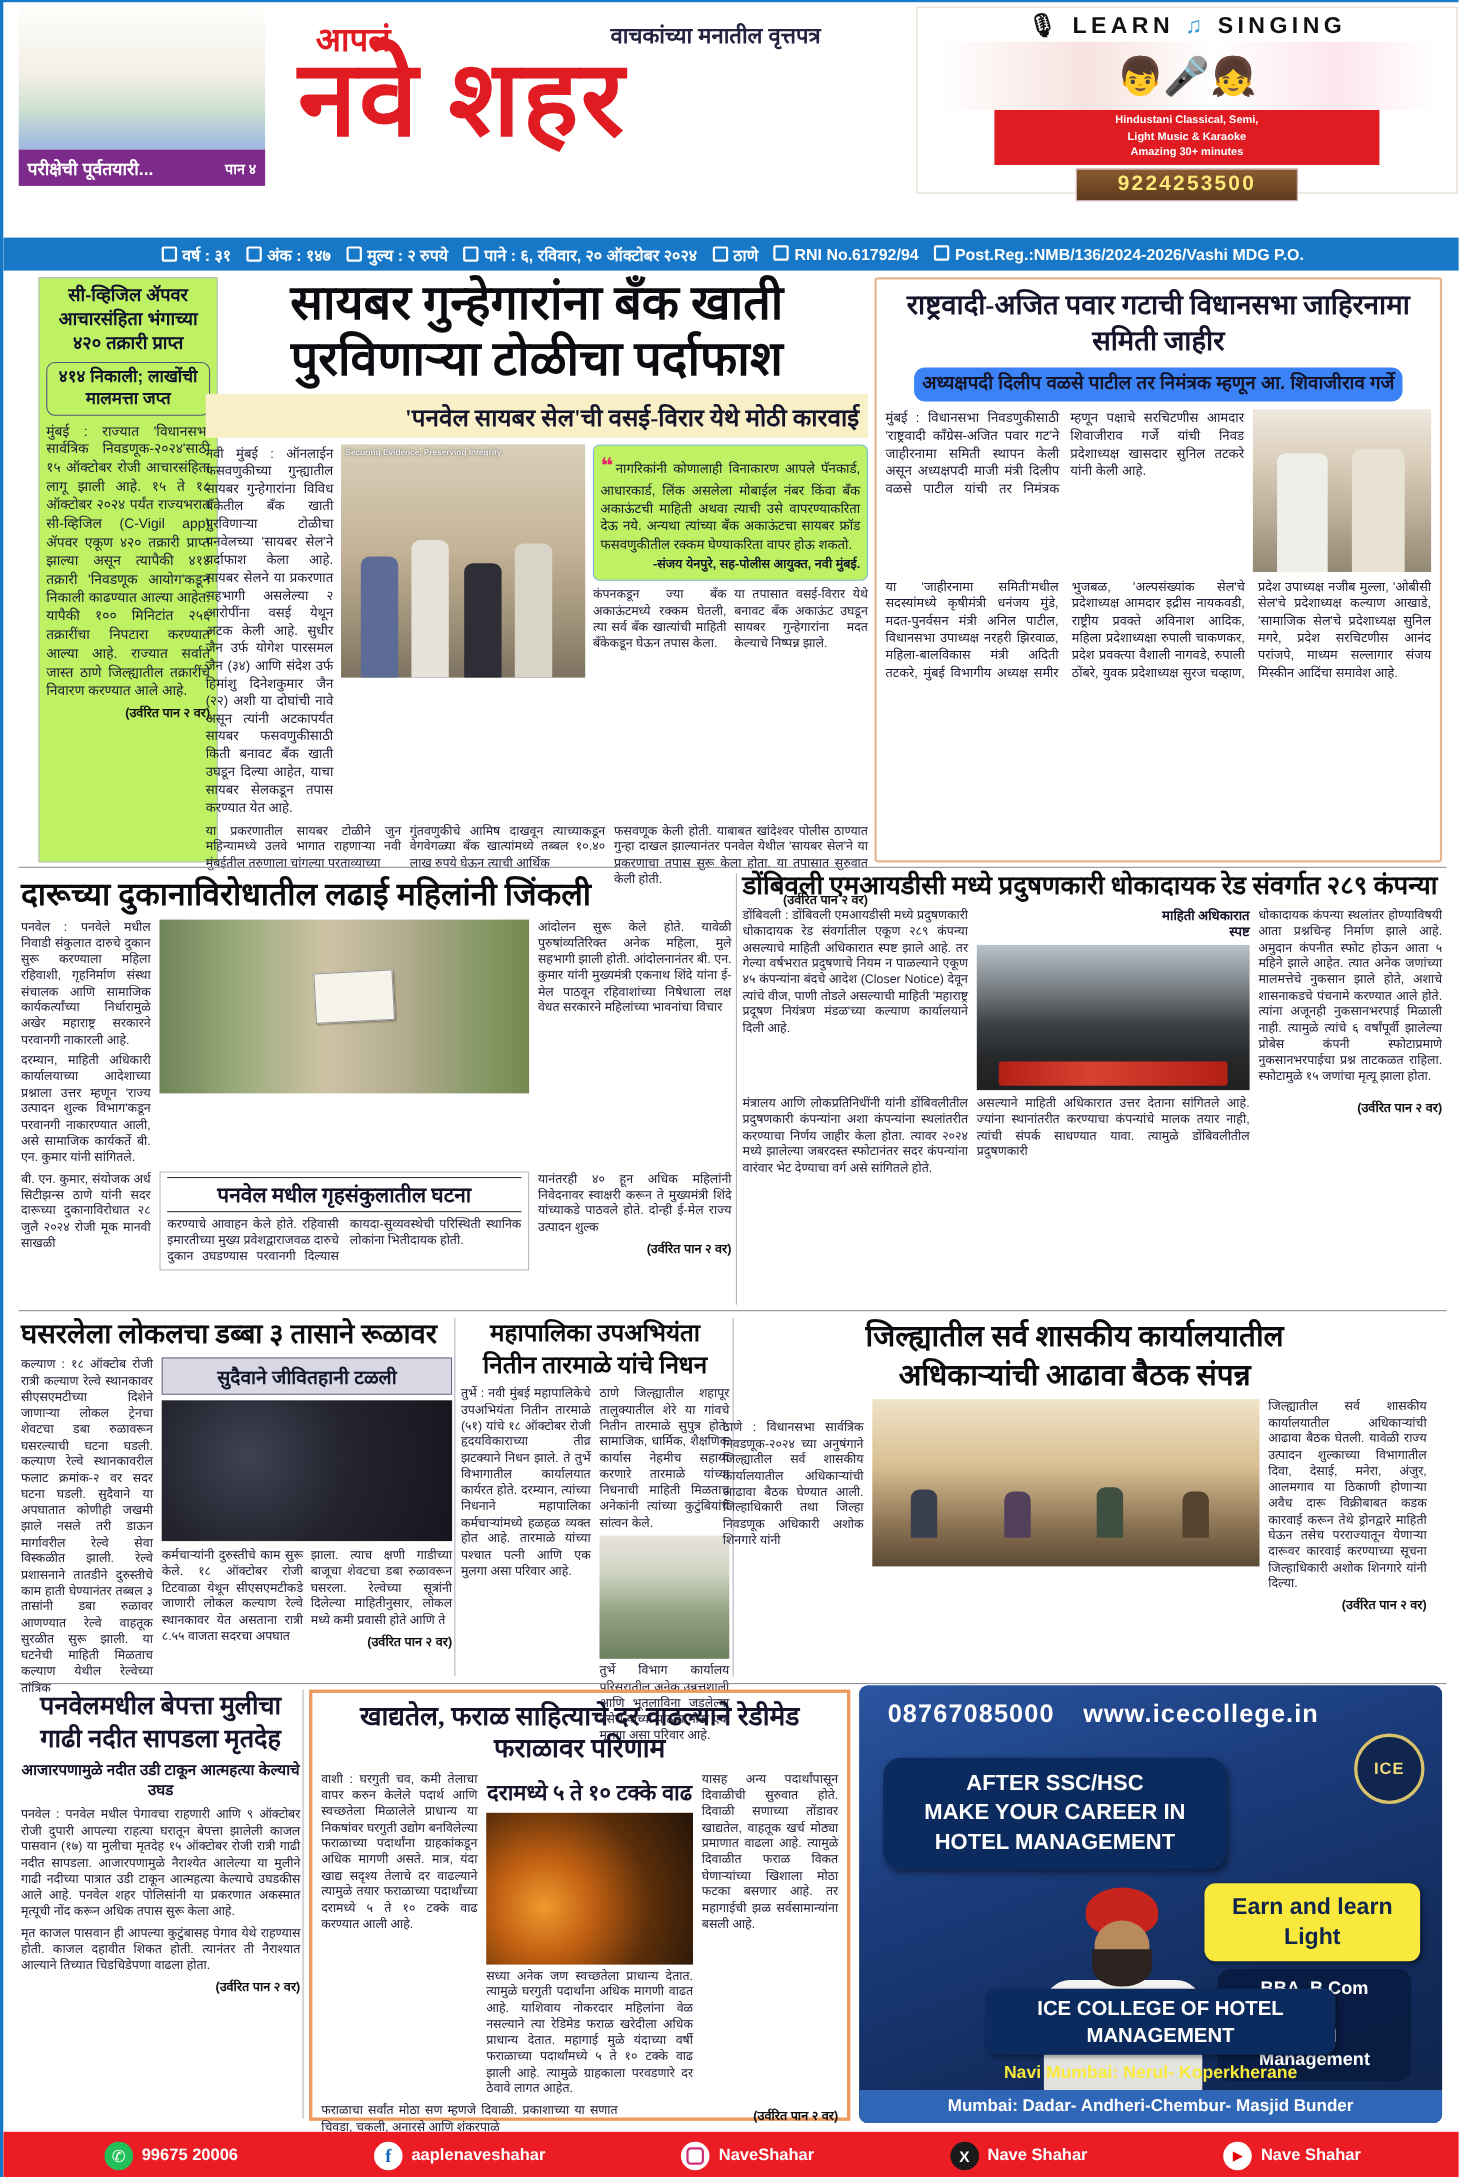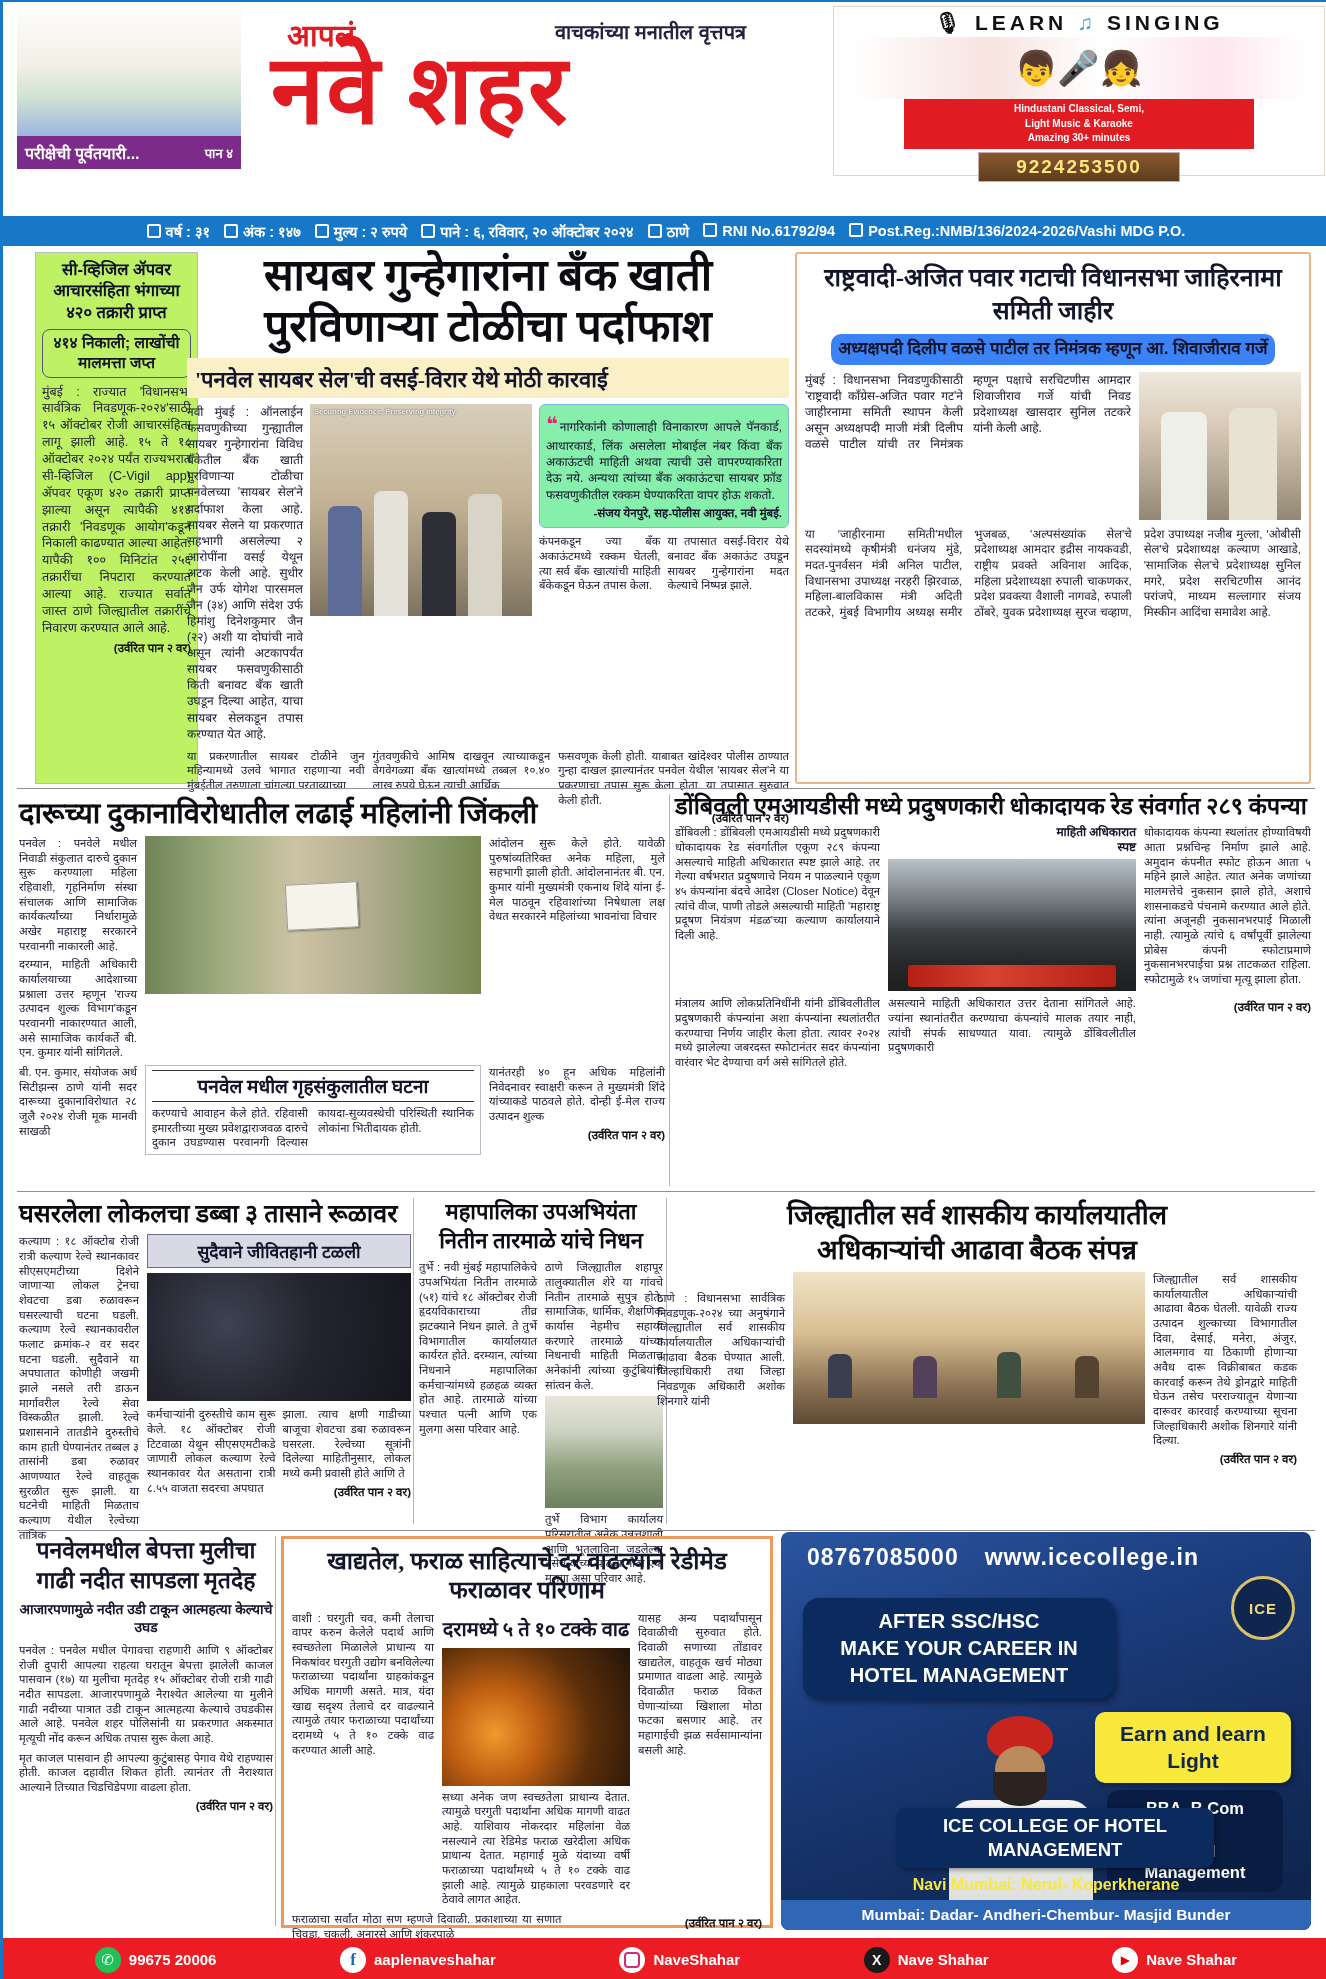--- a/index.html
+++ b/index.html
@@ -29,26 +29,26 @@
   .ha-phone{margin:3px auto 0;width:200px;background:linear-gradient(180deg,#8a5a30,#5e3c1e);color:#ffe87a;text-align:center;font-weight:800;font-size:19px;letter-spacing:2px;padding:3px 0;border:1px solid #caa;}
   
   .infobar{left:0;top:214px;width:1326px;height:30px;background:#1878c8;display:flex;align-items:center;justify-content:center;gap:14px;color:#fff;font-weight:700;font-size:14.5px;}
   .sq{display:inline-block;width:10px;height:10px;border:2px solid #fff;border-radius:2px;margin-right:5px;vertical-align:-1px;}
   
   .art-cvigil{left:32px;top:250px;width:163px;height:532px;background:#bef264;border:1px solid #b9b9c8;padding:6px;box-sizing:border-box;}
   .cv-title{font-weight:800;font-size:16.5px;text-align:center;line-height:1.3;color:#10102c;}
   .cv-sub{border:1.5px solid #55557a;border-radius:8px;margin:6px 0;padding:3px;text-align:center;font-weight:800;font-size:15.5px;line-height:1.3;}
   .art-lead{left:184px;top:248px;width:602px;height:534px;}
   .lead-h{font-size:44px;text-align:center;line-height:1.16;}
-  .lead-sub{margin-top:6px;background:#faf0c8;padding:5px 8px;text-align:left;font-weight:800;font-size:22px;color:#14142a;font-family:"Liberation Serif","DejaVu Serif",serif;}
+  .lead-sub{margin-top:6px;background:#faf0c8;padding:5px 8px;text-align:right;font-weight:800;font-size:22px;color:#14142a;font-family:"Liberation Serif","DejaVu Serif",serif;}
   .lead-row1{display:flex;gap:7px;margin-top:6px;}
   .lead-photo{width:222px;height:212px;background:linear-gradient(180deg,#d8cfba 0%,#c4b396 45%,#9a8d75 80%,#7c7260 100%);}
   .lead-cap{position:absolute;top:3px;left:4px;right:4px;font-size:7.5px;color:#f3f3f3;text-shadow:0 0 2px #333;font-weight:700;}
   .figure{position:absolute;bottom:0;width:34px;height:120px;border-radius:8px 8px 0 0;}
-  .quote-box{background:#86efac;border:1.5px solid #7ab8e0;border-radius:6px;padding:6px;font-size:12px;line-height:1.35;text-align:justify;}
+  .quote-box{background:#bef264;border:1.5px solid #7ab8e0;border-radius:6px;padding:6px;font-size:12px;line-height:1.35;text-align:justify;}
   .qmark{color:#e9256e;font-size:20px;font-weight:800;margin-right:2px;}
   .quote-by{font-weight:800;font-size:11.5px;text-align:right;margin-top:3px;}
   .mini2{display:flex;gap:7px;margin-top:6px;}
   .lead-row2{display:flex;gap:8px;margin-top:7px;}
   .art-ncp{left:792px;top:250px;width:516px;height:532px;border:2px solid #e8b48e;border-radius:3px;padding:8px;box-sizing:border-box;}
   .ncp-title{font-weight:800;font-size:25px;text-align:center;line-height:1.3;font-family:"Liberation Serif","DejaVu Serif",serif;}
   .ncp-sub{background:#3b82f6;border-radius:10px;margin:7px 26px;padding:4px;text-align:center;font-weight:800;font-size:17px;line-height:1.35;}
   .ncp-row{display:flex;gap:8px;margin-top:4px;}
   .ncp-photo{width:162px;height:148px;background:linear-gradient(180deg,#efe8de 0%,#d9cbb8 35%,#b5a894 70%,#938873 100%);}
   .art-liquor{left:16px;top:790px;width:646px;}

